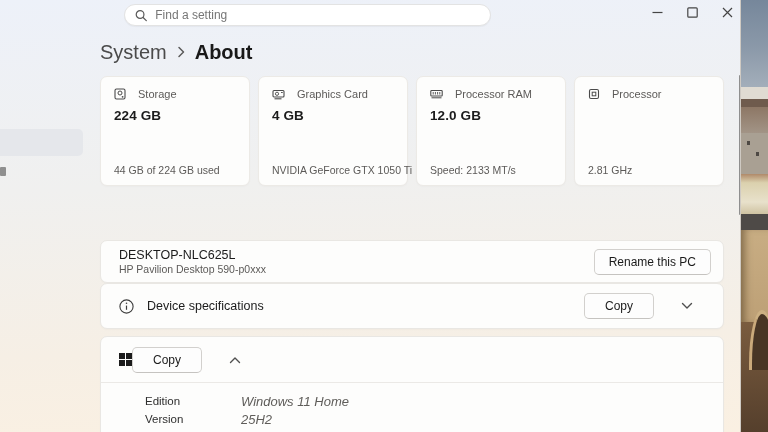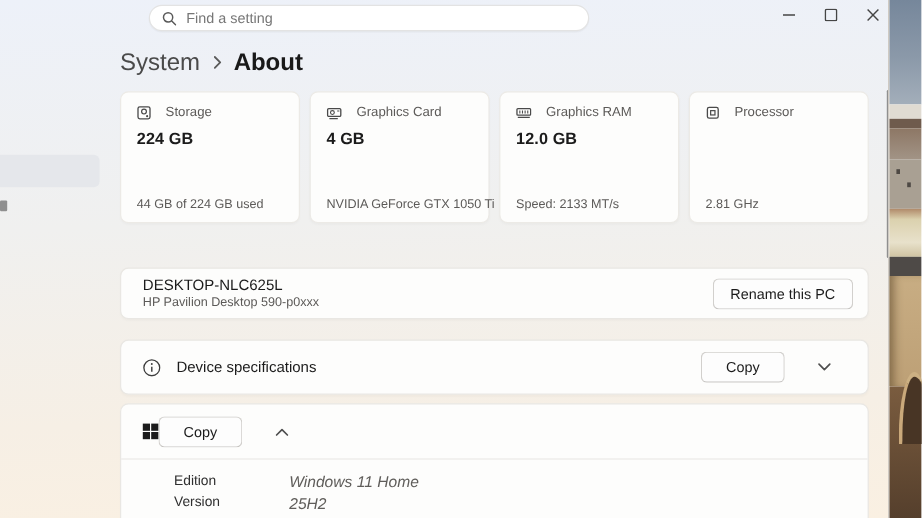--- a/index.html
+++ b/index.html
@@ -30,21 +30,21 @@
 
   
   .cards { position:absolute; left:100px; top:76px; width:624px; display:grid; grid-template-columns:repeat(4,1fr); gap:8px; }
   .card { height:110px; background:#fdfdfc; border:1px solid #eceae6; border-radius:7px; padding:11px 13px; position:relative; box-shadow:0 1px 2px rgba(0,0,0,.025); }
   .card-head { display:flex; align-items:center; gap:12px; font-size:11px; color:#5c5a58; }
   .card-value { margin-top:7px; font-size:13.5px; font-weight:700; color:#1b1b1b; line-height:1.3; letter-spacing:.1px; }
   .card-detail { position:absolute; left:13px; right:8px; bottom:9px; font-size:10.5px; color:#5c5a58; white-space:nowrap; }
 
   
   .panel { position:absolute; left:100px; width:624px; background:#fdfdfc; border:1px solid #e9e7e3; border-radius:7px; box-shadow:0 1px 2px rgba(0,0,0,.025); }
-  .panel-device { top:223px; height:43px; display:flex; align-items:center; justify-content:space-between; padding:0 12px 0 18px; }
+  .panel-device { top:240px; height:43px; display:flex; align-items:center; justify-content:space-between; padding:0 12px 0 18px; }
   .dev-name { font-size:12.5px; color:#1b1b1b; }
   .dev-model { font-size:10.5px; color:#5c5a58; margin-top:1px; }
   .btn { font-family:inherit; font-size:12px; color:#1b1b1b; background:#fdfdfd; border:1px solid #d2d0cd; border-bottom-color:#c5c3c0; border-radius:5px; padding:5px 14px; cursor:pointer; }
   .panel-devspecs { top:283px; height:46px; }
   .panel-winspecs { top:336px; height:120px; }
   .exp-header { height:45px; display:flex; align-items:center; width:100%; padding:0 28px 0 18px; cursor:pointer; }
   .exp-title { font-size:12.5px; margin-left:13px; flex:1; text-align:left; }
   .exp-actions { display:flex; align-items:center; gap:25px; }
   .chev-btn { background:transparent; border:none; cursor:pointer; display:flex; align-items:center; padding:2px; }
   .win-divider { border-top:1px solid #ebe9e6; margin:0; }
@@ -165,21 +165,21 @@
       <div class="card">
         <div class="card-head">
           <svg width="13" height="10" viewBox="0 0 13 10">
             <rect x="0.8" y="1.5" width="11.4" height="5.5" rx="0.8" fill="none" stroke="#4a4a4a" stroke-width="1.1"></rect>
             <line x1="3.2" y1="3" x2="3.2" y2="5.5" stroke="#4a4a4a" stroke-width="0.9"></line>
             <line x1="5.4" y1="3" x2="5.4" y2="5.5" stroke="#4a4a4a" stroke-width="0.9"></line>
             <line x1="7.6" y1="3" x2="7.6" y2="5.5" stroke="#4a4a4a" stroke-width="0.9"></line>
             <line x1="9.8" y1="3" x2="9.8" y2="5.5" stroke="#4a4a4a" stroke-width="0.9"></line>
             <line x1="1.5" y1="8.8" x2="11.5" y2="8.8" stroke="#4a4a4a" stroke-width="1"></line>
           </svg>
-          <span>Graphics RAM</span>
+          <span>Processor RAM</span>
         </div>
         <div class="card-value">12.0 GB</div>
         <div class="card-detail">Speed: 2133 MT/s</div>
       </div>
 
       <div class="card">
         <div class="card-head">
           <svg width="12" height="12" viewBox="0 0 12 12">
             <rect x="1.5" y="1.5" width="9" height="9" rx="1.5" fill="none" stroke="#4a4a4a" stroke-width="1.1"></rect>
             <rect x="4.2" y="4.2" width="3.6" height="3.6" fill="none" stroke="#4a4a4a" stroke-width="1"></rect>

